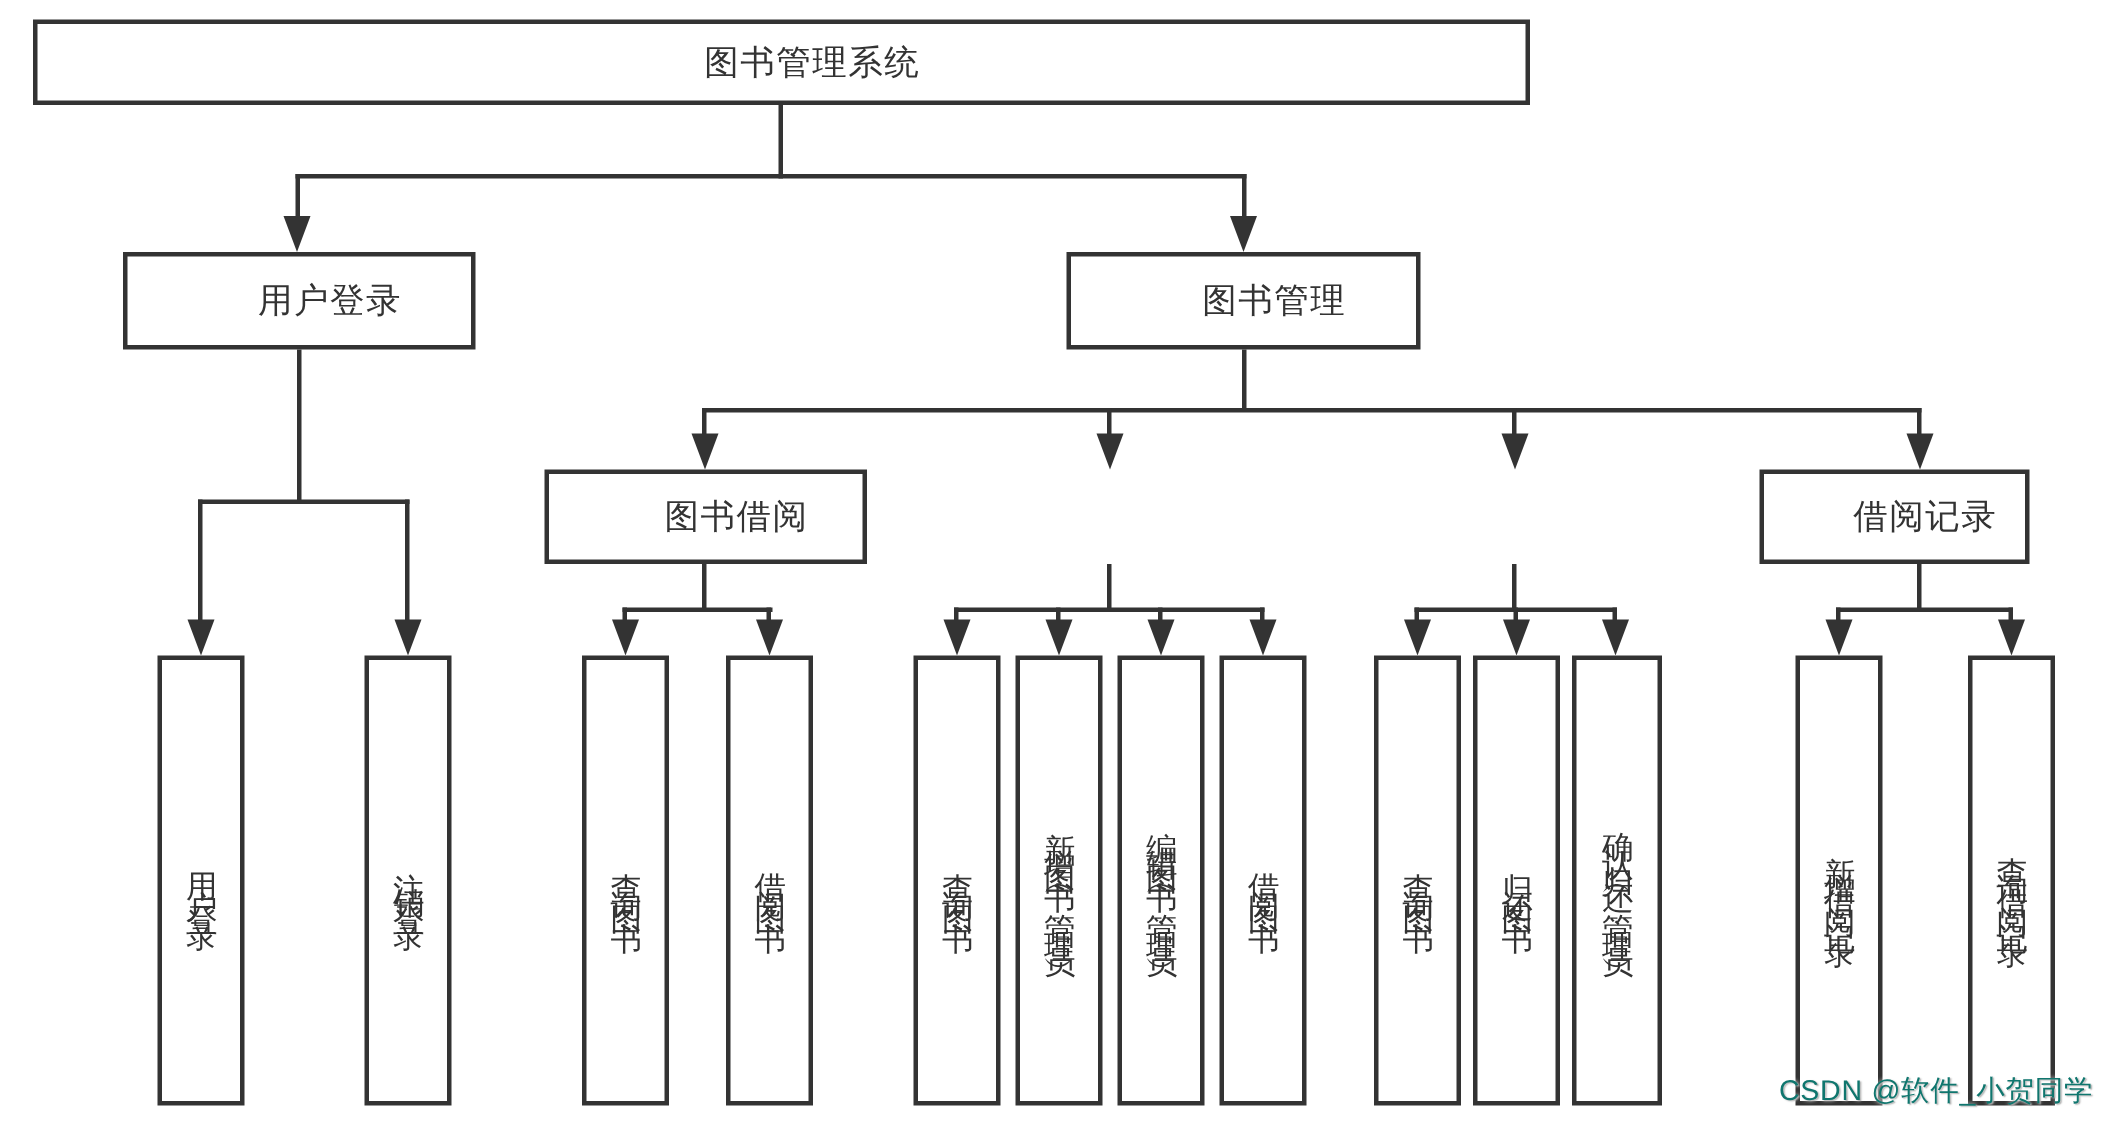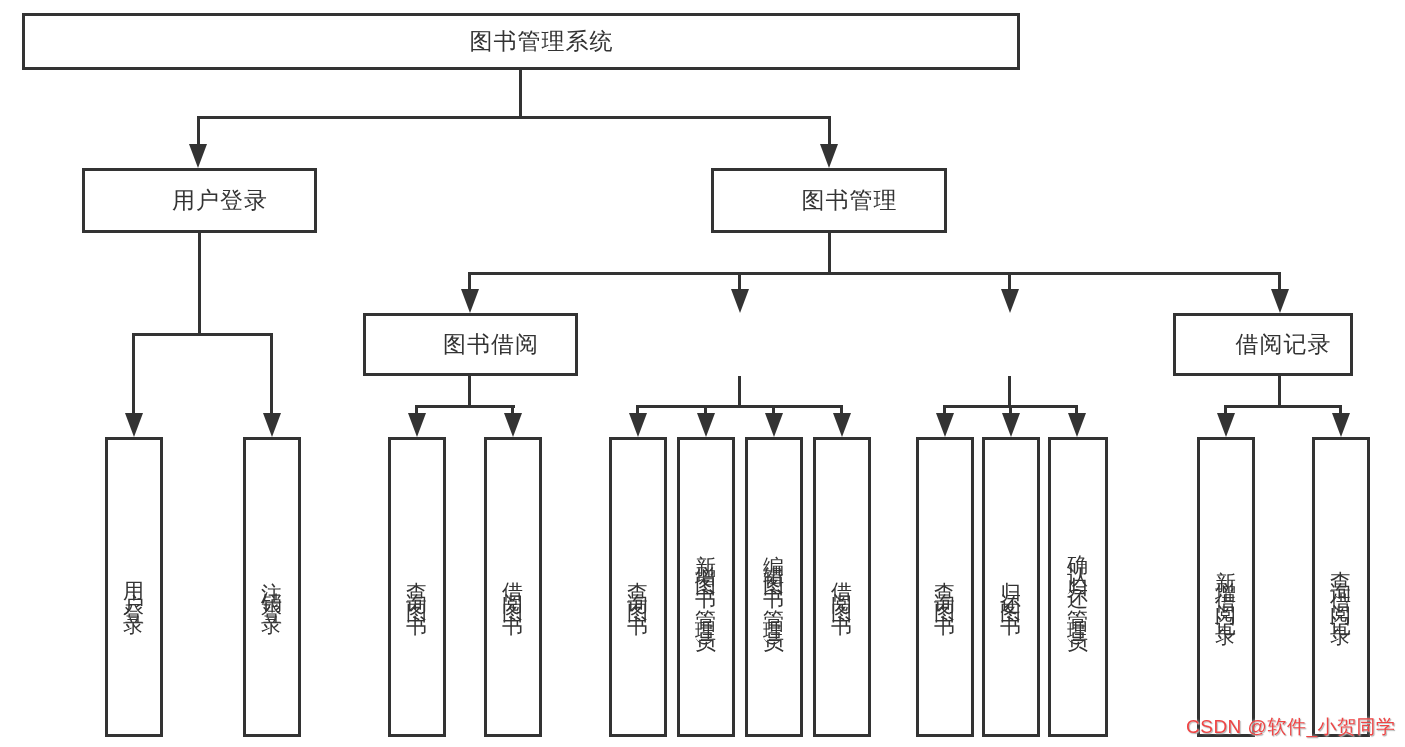--- a/index.html
+++ b/index.html
@@ -24,21 +24,21 @@
   }
   .vline { position:absolute; width:3px; background:#333333; }
   .hline { position:absolute; height:3px; background:#333333; }
   .ahead {
     position:absolute; width:0; height:0;
     border-left:9px solid transparent; border-right:9px solid transparent;
     border-top:24px solid #333333;
   }
   .watermark {
     position:absolute; left:1186px; top:714px; z-index:5;
-    font-size:19px; color:#ef4444; letter-spacing:0.5px;
+    font-size:19px; color:#0f766e; letter-spacing:0.5px;
     text-shadow:0 0 3px #ffffff, 1px 1px 1px #9a9a9a;
   }
 </style>
 </head>
 <body>
 
 <div class="canvas">
 
   <div class="node" style="left:22px; top:13px; width:998px; height:57px">
     <span>图书管理系统</span>

